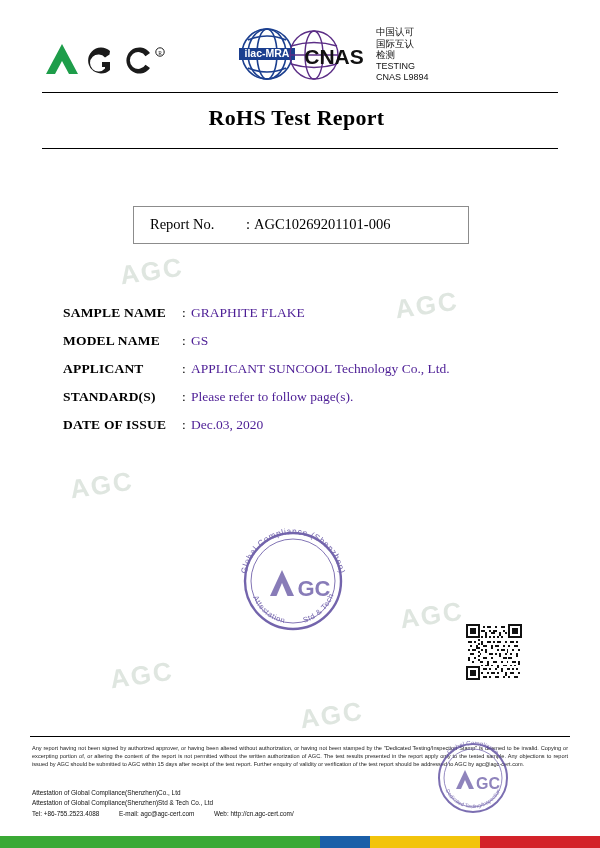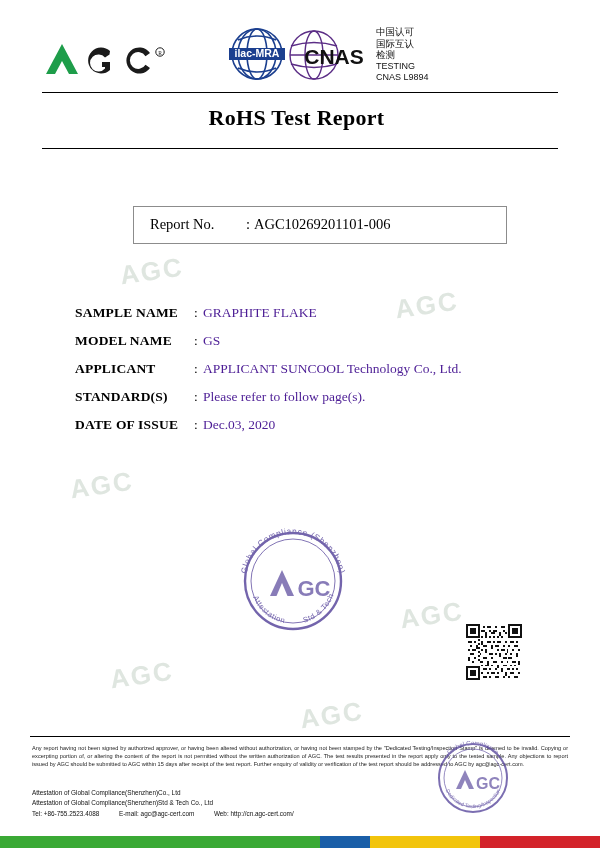--- a/index.html
+++ b/index.html
@@ -37,21 +37,21 @@
 
   .cert-marks {
     position: absolute;
     left: 218px;
     top: 8px;
     width: 250px;
     height: 66px;
   }
   .ilac-mark {
     position: absolute;
-    left: 8px;
+    left: 18px;
     top: 4px;
     width: 62px;
     height: 56px;
     text-align: center;
   }
   .cnas-mark {
     position: absolute;
     left: 66px;
     top: 6px;
     width: 88px;
@@ -93,21 +93,20 @@
   }
 
   
   .report-box {
     position: absolute;
     left: 133px;
     top: 206px;
     width: 334px;
     height: 36px;
     border: 1px solid #8c8c8c;
-    padding-left: 38px;
   }
   .report-label {
     position: absolute;
     left: 16px;
     top: 9px;
     font-size: 14.5px;
     color: #000;
   }
   .report-colon {
     position: absolute;
@@ -120,21 +119,21 @@
     left: 120px;
     top: 9px;
     font-size: 14.5px;
     color: #000;
     text-align: right;
   }
 
   
   .fields {
     position: absolute;
-    left: 75px;
+    left: 63px;
     top: 305px;
     width: 460px;
     text-align: right;
   }
   .field-row {
     position: relative;
     height: 28px;
     font-size: 13.5px;
   }
   .field-label {

